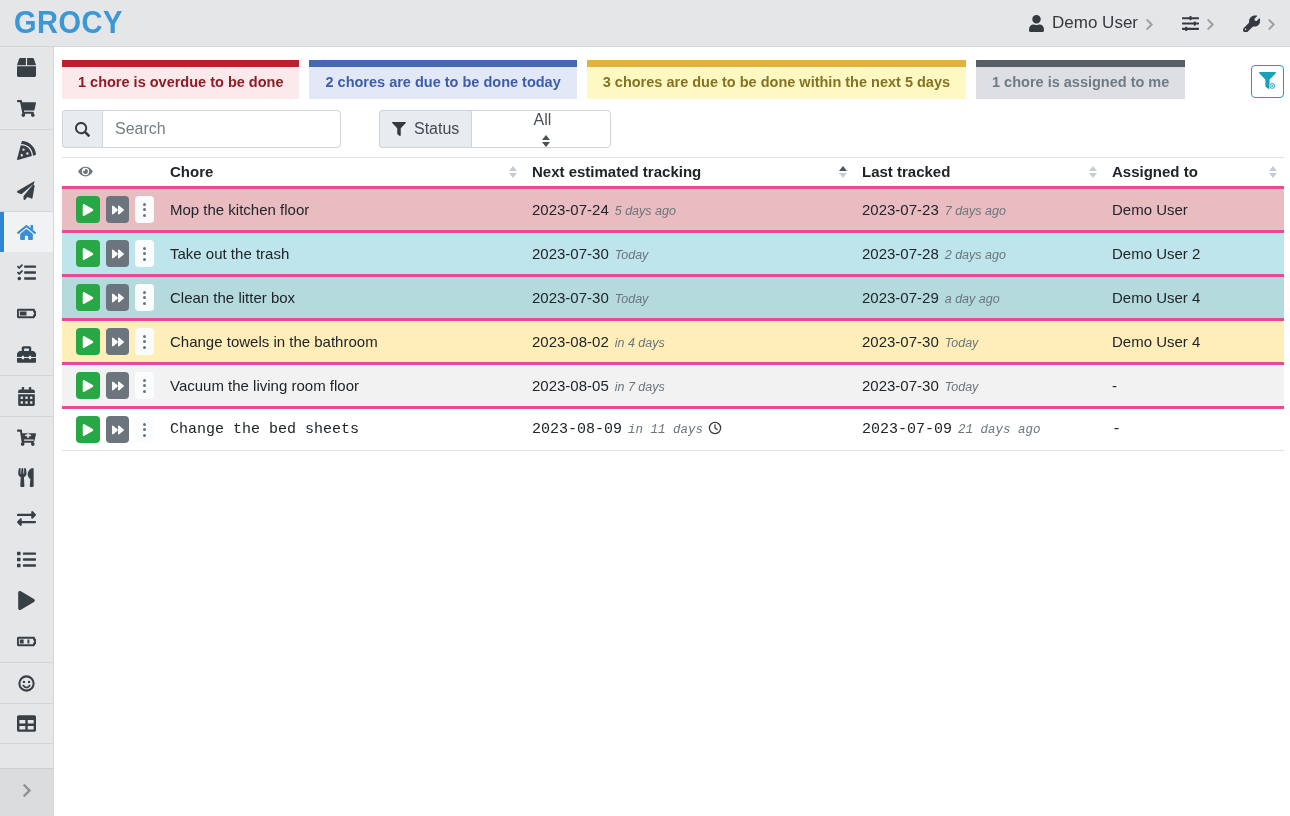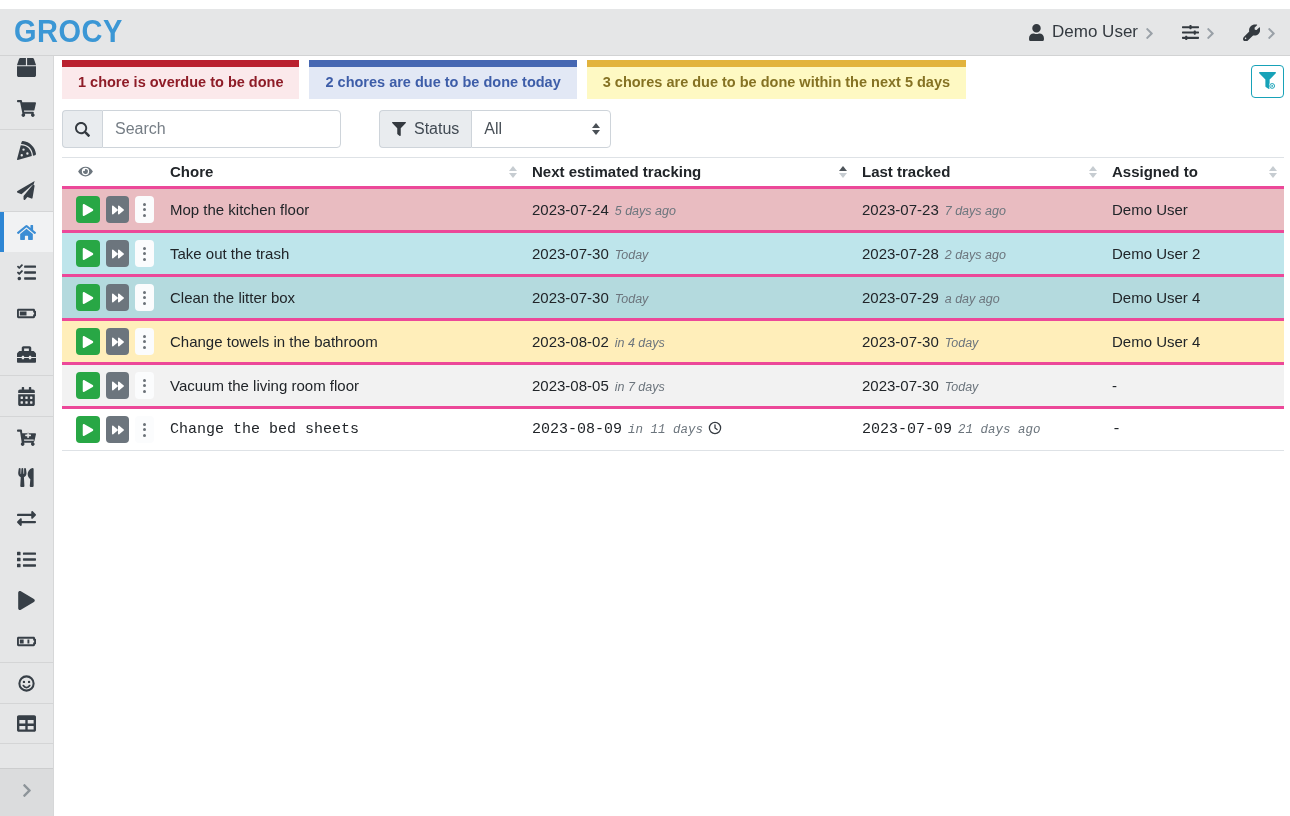--- a/index.html
+++ b/index.html
@@ -1,20 +1,20 @@
 <!DOCTYPE html>
 <html><head>
 <meta charset="utf-8">
 <style>
   * { margin:0; padding:0; box-sizing:border-box; }
   html,body { width:1290px; height:816px; overflow:hidden; background:#fff;
     font-family:"Liberation Sans","DejaVu Sans",sans-serif; color:#212529; }
 
   
-  .navbar { position:fixed; top:9px; left:0; right:0; height:47px; background:#e5e6e7;
+  .navbar { position:fixed; top:0; left:0; right:0; height:47px; background:#e5e6e7;
     border-bottom:1px solid #d2d3d4; display:flex; align-items:center;
     justify-content:space-between; padding:0 14px; z-index:10; }
   .logo { font-size:29px; font-weight:900; letter-spacing:0.5px; color:#3b97d5;
     transform:scaleY(1.05); }
   .nav-right { display:flex; align-items:center; gap:28px; }
   .nav-item { display:flex; align-items:center; gap:7px; color:#343a40; font-size:17px; cursor:pointer; }
   .nav-item .chev svg { width:9px; height:13px; color:#9aa1a8; display:block; margin-top:2px;}
   .nav-item .nicon svg { width:17px; height:17px; display:block; }
 
   
@@ -57,21 +57,21 @@
   .ig-prepend { display:flex; align-items:center; gap:8px; background:#e9ecef;
     border:1px solid #ced4da; border-right:0; border-radius:4px 0 0 4px;
     padding:0 12px; color:#414a53; font-size:16px; }
   .ig-prepend svg { width:14px; height:14px; color:#343a40; }
   .ig-prepend .search-glyph { width:15px; height:15px; }
   .search-input { width:239px; border:1px solid #ced4da; border-radius:0 4px 4px 0;
     padding:0 12px; font-size:16px; color:#495057; font-family:inherit; outline:none; }
   .search-input::placeholder { color:#757d85; }
   .fake-select { display:flex; align-items:center; border:1px solid #ced4da;
     border-radius:0 4px 4px 0; background:#fff; padding:0 10px 0 12px; font-size:16px;
-    color:#495057; cursor:pointer; }
+    color:#495057; cursor:pointer;flex-direction:column; }
   .fake-select .val { flex:1; }
   .sel-arrows { display:flex; flex-direction:column; gap:2px; margin-left:8px; }
   .sel-arrows i { width:0; height:0; border-left:4px solid transparent; border-right:4px solid transparent; }
   .sel-arrows i.up { border-bottom:5px solid #4a5056; }
   .sel-arrows i.dn { border-top:5px solid #4a5056; }
   .f-status { margin-left:38px; }
   .f-status .fake-select { width:140px; }
   .f-assign { margin-left:45px; }
   .f-assign .fake-select { width:139px; }
 
@@ -297,20 +297,21 @@
 
   <div class="title-row">
     <h1 class="page-title">Chores overview</h1>
     <button class="btn-journal">Journal</button>
   </div>
 
   <div class="banners">
     <div class="banner banner-danger">1 chore is overdue to be done</div>
     <div class="banner banner-primary">2 chores are due to be done today</div>
     <div class="banner banner-warning">3 chores are due to be done within the next 5 days</div>
+    <div class="banner banner-secondary">1 chore is assigned to me</div>
     <button class="btn-clear-filter">
       <span>
         <svg viewBox="0 0 512 512">
             <path fill="currentColor" d="M487.976 0H24.028C2.71 0-8.047 25.866 7.058 40.971L192 225.941V432c0 7.831 3.821 15.17 10.237 19.662l80 55.98C298.02 518.69 320 507.493 320 487.98V225.941L504.941 40.971C520.021 25.896 509.338 0 487.976 0z"></path>
             <circle cx="396" cy="420" r="96" fill="#fff"></circle>
             <circle cx="396" cy="420" r="72" fill="none" stroke="currentColor" stroke-width="30"></circle>
             <circle cx="396" cy="420" r="26" fill="currentColor"></circle>
           </svg>
       </span>
     </button>

